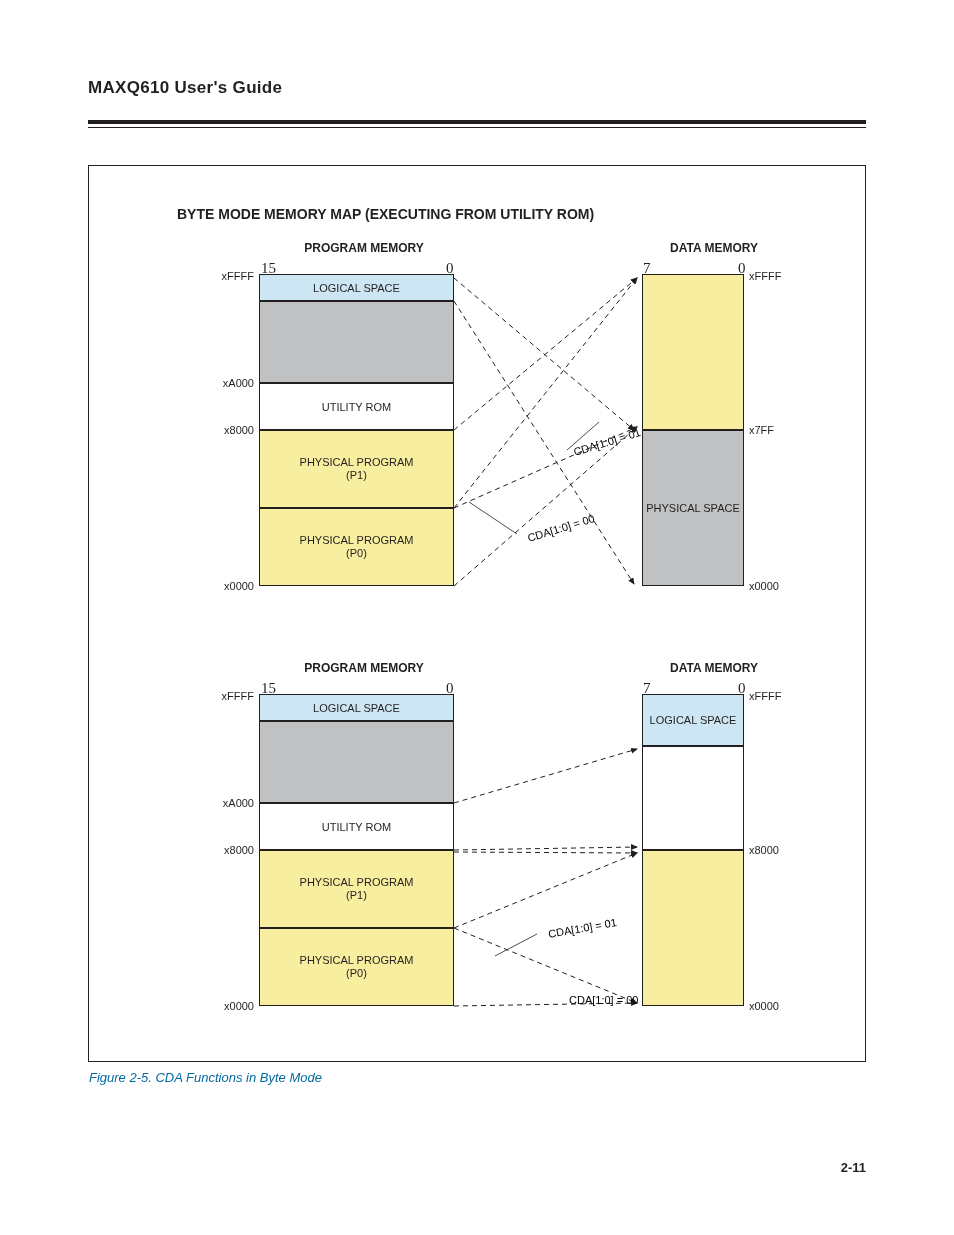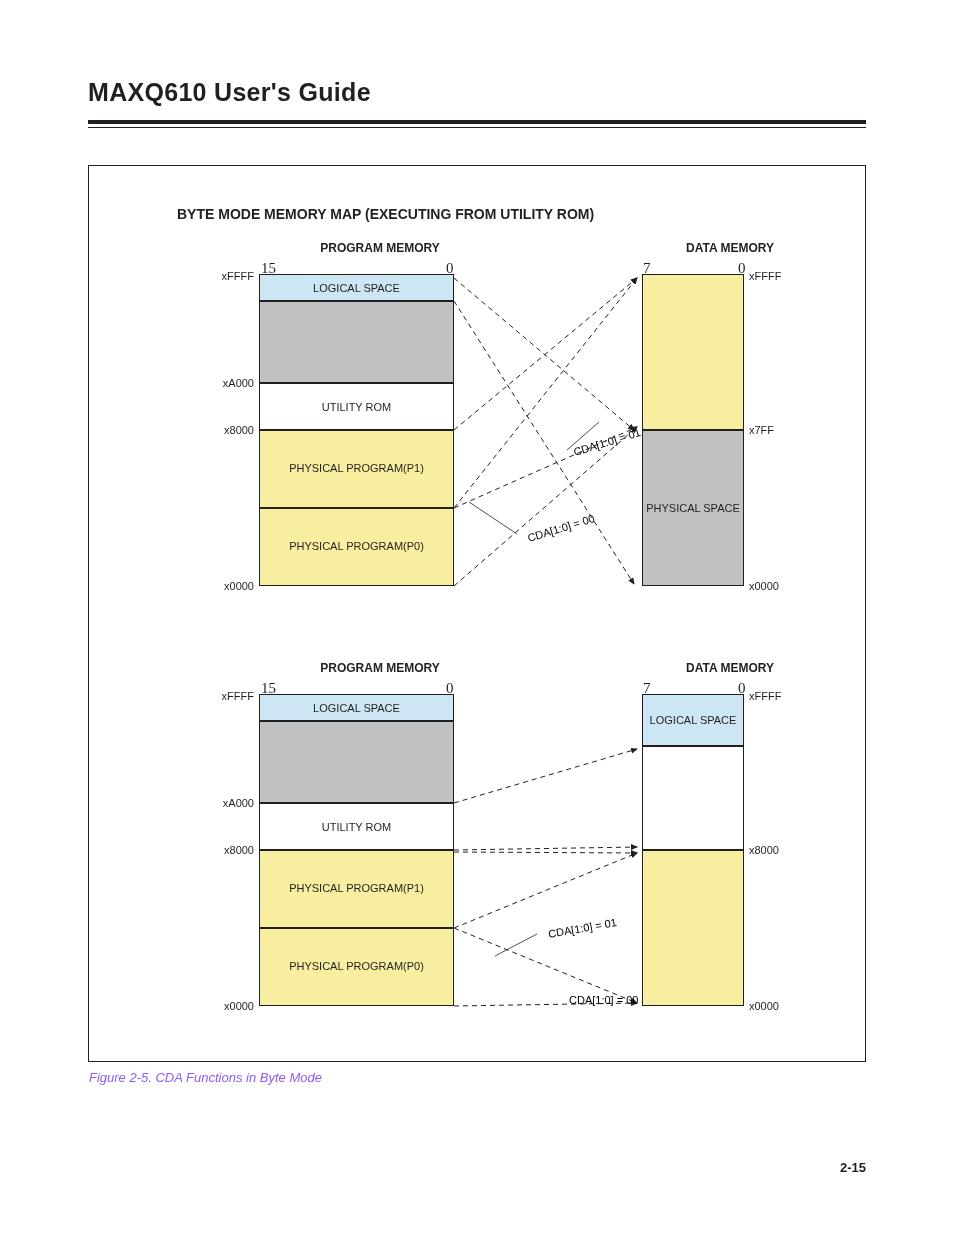--- a/index.html
+++ b/index.html
@@ -7,56 +7,56 @@
     width:954px;height:1235px;
     background:#fff;
     font-family:Helvetica,Arial,sans-serif;
     color:#231f20;
     position:relative;
     font-size:13px;
   }
   .page-title{
     position:absolute;
     left:88px;top:78px;
-    font-size:25px;
+    font-size:17px;
     font-weight:900;
     font-stretch:semi-condensed;
     letter-spacing:0.3px;
   }
   .rule-thick{
     position:absolute;left:88px;top:120px;
     width:778px;height:4px;background:#231f20;
   }
   .rule-thin{
     position:absolute;left:88px;top:127px;
     width:778px;height:1px;background:#231f20;
   }
   .figure-frame{
     position:absolute;left:88px;top:165px;
     width:776px;height:895px;
     border:1px solid #231f20;
   }
   .caption{
     position:absolute;left:89px;top:1070px;
-    font-size:13px;font-style:italic;color:#8b5cf6;
+    font-size:13px;font-style:italic;color:#0369a1;
   }
   .page-num{
     position:absolute;right:88px;top:1160px;
     font-size:13px;font-weight:700;
   }
 
   
   .abs{position:absolute;}
   .sec-title{font-weight:700;font-size:14px;}
-  .col-title{font-weight:700;font-size:12px;text-align:center;margin-left:16px;}
+  .col-title{font-weight:700;font-size:12px;text-align:center;}
   .tiny{font-size:15px;font-family:Liberation Serif, serif;font-stretch:condensed;}
   .addr{font-size:11px;text-align:right;}
   .addrL{font-size:11px;text-align:left;}
   .box{border:1px solid #231f20;box-sizing:border-box;display:flex;align-items:center;justify-content:center;text-align:center;font-size:11px;font-stretch:condensed;}
-  .box.multi{flex-direction:row;line-height:1.2;}
+  .box.multi{flex-direction:column;line-height:1.2;}
   .c-blue{background:#cde6f4;}
   .c-grey{background:#bfc1c3;}
   .c-yel{background:#f7eea0;}
   .c-white{background:#fff;}
   svg.overlay{position:absolute;left:0;top:0;pointer-events:none;}
   .annot{font-size:11px;font-stretch:condensed;}
 </style>
 </head>
 <body>
 
@@ -173,13 +173,13 @@
     <line x1="365" y1="312" x2="548" y2="387" stroke="#231f20" stroke-dasharray="5,4" marker-end="url(#ah2)"></line>
 
     <text x="480" y="388" class="annot">CDA[1:0] = 00</text>
     <text x="460" y="322" class="annot" transform="rotate(-10 460 322)">CDA[1:0] = 01</text>
     <line x1="448" y1="318" x2="406" y2="340" stroke="#231f20" stroke-width="0.8"></line>
   </svg>
 
 </div>
 
 <div class="caption">Figure 2-5. CDA Functions in Byte Mode</div>
-<div class="page-num">2-15</div>
+<div class="page-num">2-11</div>
 
 </body></html>

